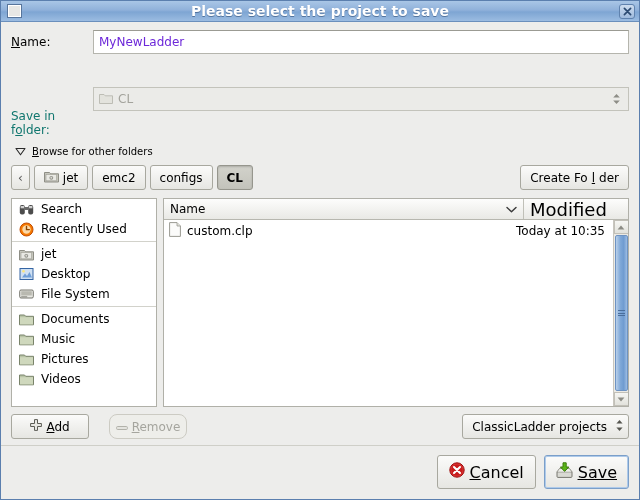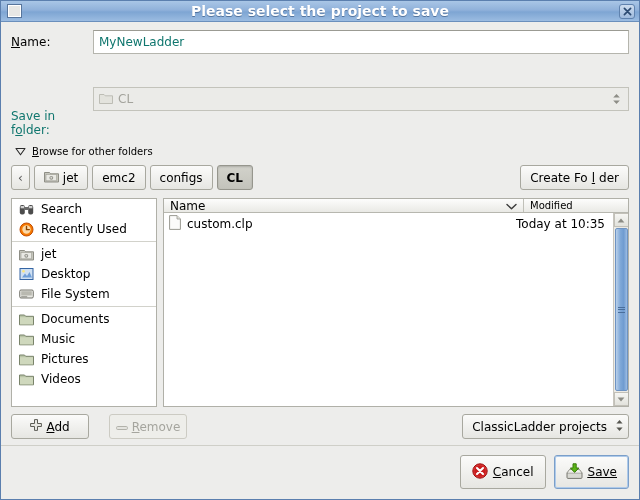--- a/index.html
+++ b/index.html
@@ -72,21 +72,21 @@
   .name-row { margin-bottom: 7px; }
   .name-label { width: 82px; }
   .name-input {
     flex: 1;
     height: 24px;
     background: #ffffff;
     border: 1px solid #b5b5ad;
     border-top-color: #9b9b93;
     padding: 0 5px;
     font-family: inherit; font-size: 12px;
-    color: #0f766e;
+    color: #6d28d9;
     outline: none;
   }
 
   .folder-row { margin-bottom: 9px; }
   .folder-label { width: 82px; }
   .folder-combo {
     flex: 1; height: 24px;
     background: #ebebe8;
     border: 1px solid #c3c3bb;
     display: flex; align-items: center;
@@ -114,21 +114,21 @@
     gap: 4px;
     white-space: nowrap;
   }
   .btn.nav { padding: 3px 6px; color: #555; }
   .btn.active {
     background: linear-gradient(to bottom, #d2d2cb, #c3c3bb);
     border-color: #96968d;
     font-weight: bold;
     box-shadow: inset 0 1px 2px rgba(0,0,0,.18);
   }
-  .btn.disabled { color: #a5a59e; background: #eeeeea; border-color: #cccbc3; }
+  .btn.disabled { color: #a5a59e; background: #eeeeea; border-color: #cccbc3; border-radius: 8px; }
   .create-folder { margin-left: auto; }
 
   
   .panes { flex: 1; display: flex; gap: 6px; min-height: 0; }
 
   .places {
     width: 146px;
     background: #ffffff;
     border: 1px solid #b0b0a8;
     display: flex; flex-direction: column;
@@ -150,36 +150,36 @@
   .place-sep { height: 1px; background: #d2d2cb; margin: 2px 0; }
 
   .filepane {
     flex: 1;
     background: #ffffff;
     border: 1px solid #b0b0a8;
     display: flex; flex-direction: column;
     overflow: hidden;
     position: relative;
   }
-  .fheader { display: flex; height: 14px; border-bottom: 1px solid #b7b7af; }
+  .fheader { display: flex; height: 21px; border-bottom: 1px solid #b7b7af; }
   .fh-name {
     flex: 1;
     background: linear-gradient(to bottom, #fdfdfc, #e9e9e5);
     border-right: 1px solid #c0c0b8;
     display: flex; align-items: center;
     padding: 0 6px;
     font-size: 12px;
   }
   .fh-name .sortarrow { margin-left: auto; }
   .fh-mod {
     width: 104px;
     background: linear-gradient(to bottom, #fdfdfc, #e9e9e5);
     display: flex; align-items: center;
     padding: 0 6px;
-    font-size: 10px;
+    font-size: 18px;
   }
   .fbody { flex: 1; display: flex; }
   .flist { flex: 1; }
   .frow { display: flex; align-items: center; height: 21px; font-size: 12px; }
   .frow .fname { flex: 1; display: flex; align-items: center; gap: 6px; padding-left: 5px; }
   .frow .fmod { width: 118px; text-align: right; padding-right: 8px; }
 
   .vscroll {
     width: 15px;
     background: #eceae4;
@@ -219,21 +219,21 @@
   .sep-line { height: 1px; background: #cfcfc8; margin: 0 -10px; }
 
   .actionbar {
     display: flex; justify-content: flex-end; gap: 8px;
     padding: 9px 0 10px 0;
   }
   .btn-big {
     height: 28px;
     padding: 16px 11px;
     gap: 5px;
-    font-size: 12px;
+    font-size: 16px;
   }
   .btn-default {
     border: 1px solid #7b9fc9;
     box-shadow: 0 0 0 1px #aecaea inset;
     text-decoration: underline;
   }
 </style>
 </head>
 <body>
 

